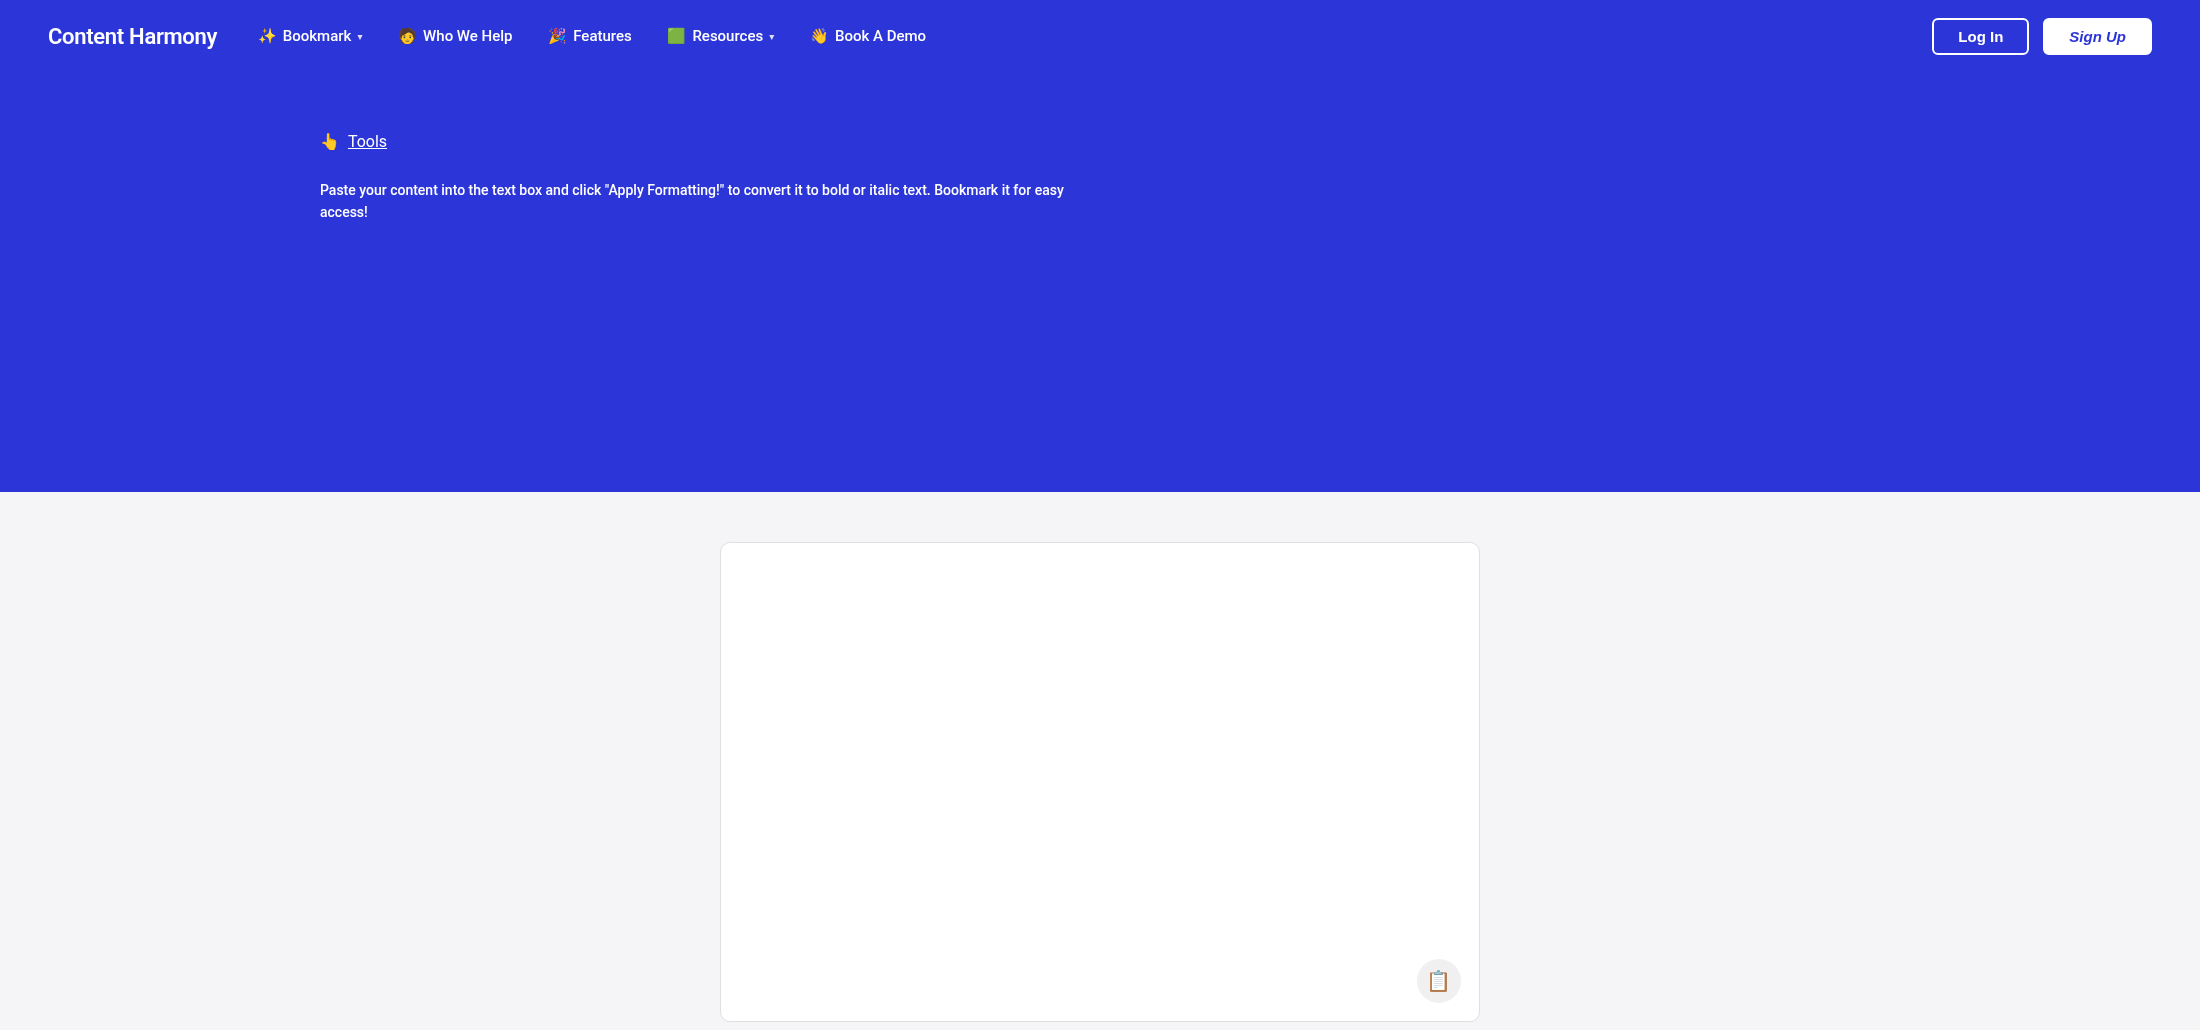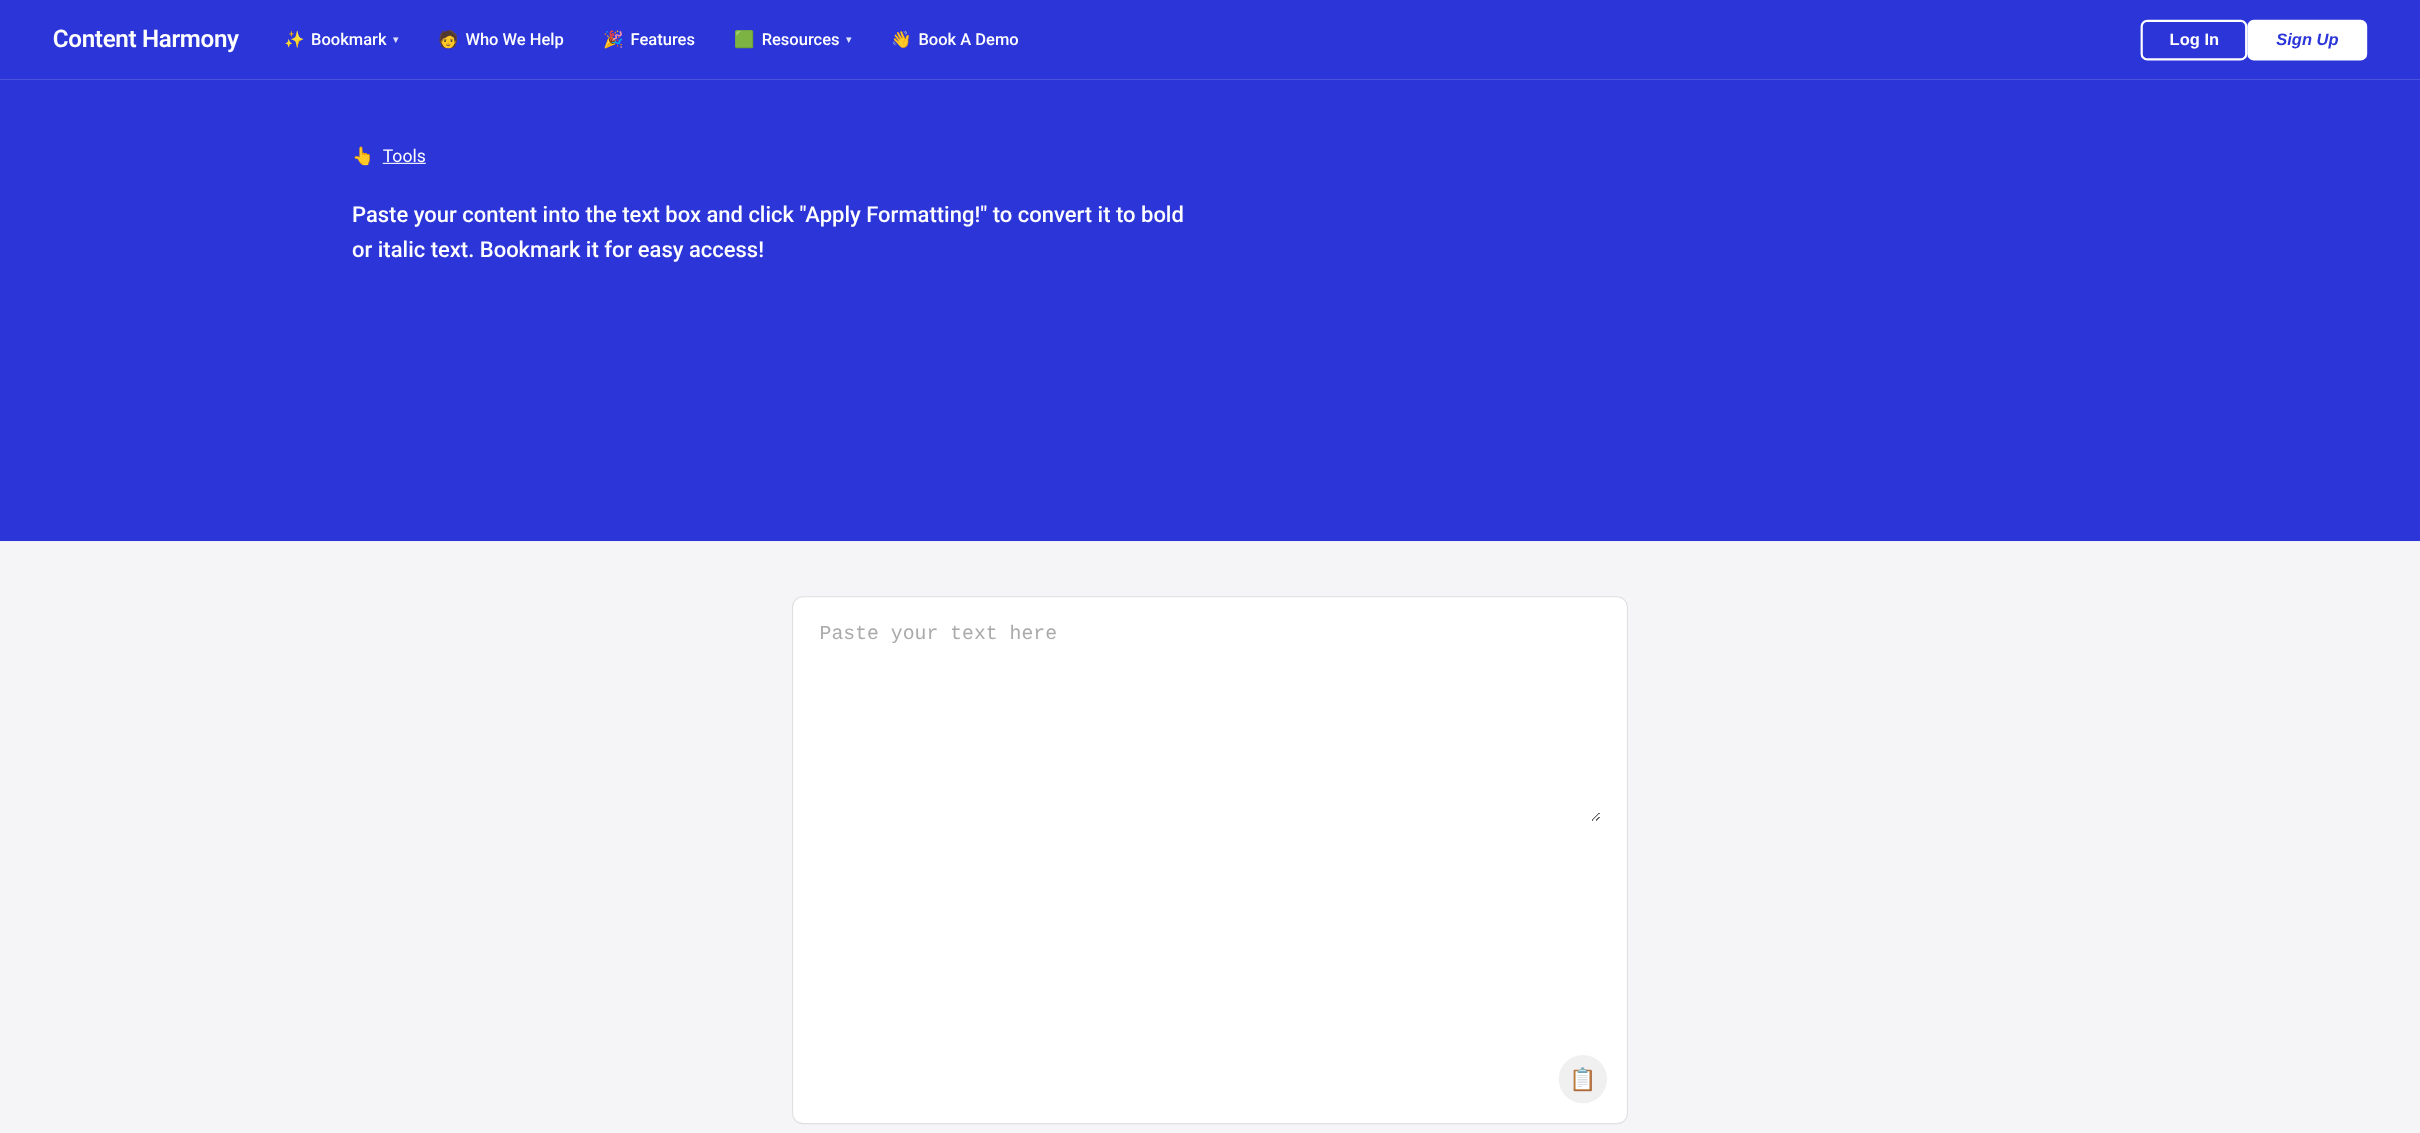--- a/index.html
+++ b/index.html
@@ -44,20 +44,21 @@
       gap: 6px;
       white-space: nowrap;
     }
     .nav-link .chevron {
       font-size: 10px;
       opacity: 0.85;
     }
     .nav-actions {
       display: flex;
       align-items: center;
+      gap: 14px;
       margin-left: auto;
       border-radius: 14px;
     }
     .btn-login {
       border: 2px solid #fff;
       background: transparent;
       color: #fff;
       font-size: 15px;
       font-weight: 600;
       padding: 8px 24px;
@@ -97,21 +98,21 @@
     .hero-title {
       color: #fff;
       font-size: 56px;
       font-weight: 800;
       line-height: 1.15;
       max-width: 780px;
       margin-bottom: 32px;
     }
     .hero-subtitle {
       color: #fff;
-      font-size: 20px;
+      font-size: 14px;
       font-weight: 500;
       line-height: 1.6;
       max-width: 760px;
     }
 
     
     .main-content {
       background: #f5f5f7;
       min-height: 580px;
       padding: 50px 0;
@@ -202,18 +203,17 @@
 <section class="hero">
   <div class="hero-breadcrumb">
     <span>👆</span>
     <a>Tools</a>
   </div>
   <p class="hero-subtitle">Paste your content into the text box and click "Apply Formatting!" to convert it to bold or italic text. Bookmark it for easy access!</p>
 </section>
 
 <div class="main-content">
   <div class="tool-card">
-    <textarea class="text-input-area" placeholder="Paste your text here" style=""></textarea>
     <button class="paste-icon-btn">
       <span>📋</span>
     </button>
   </div>
 </div>
 
 </body></html>

